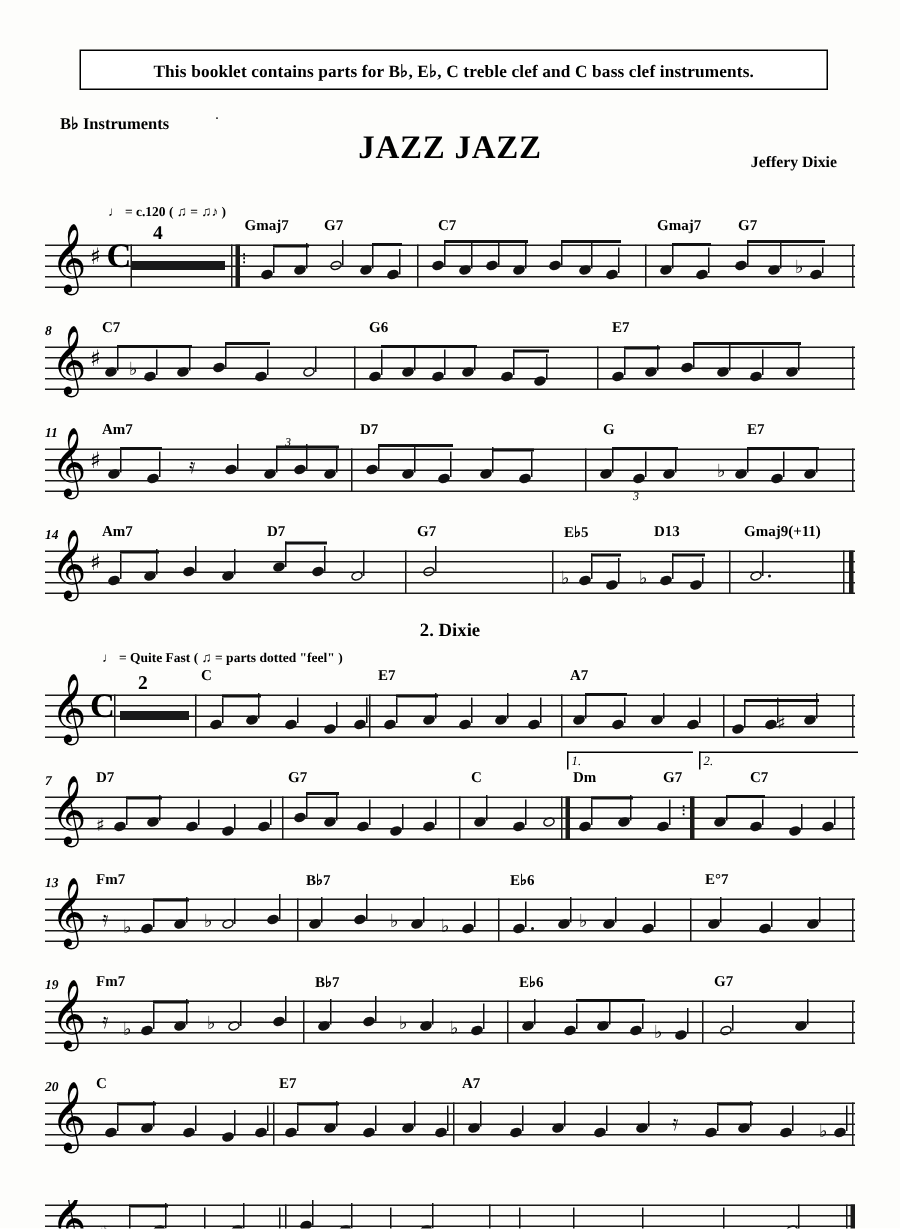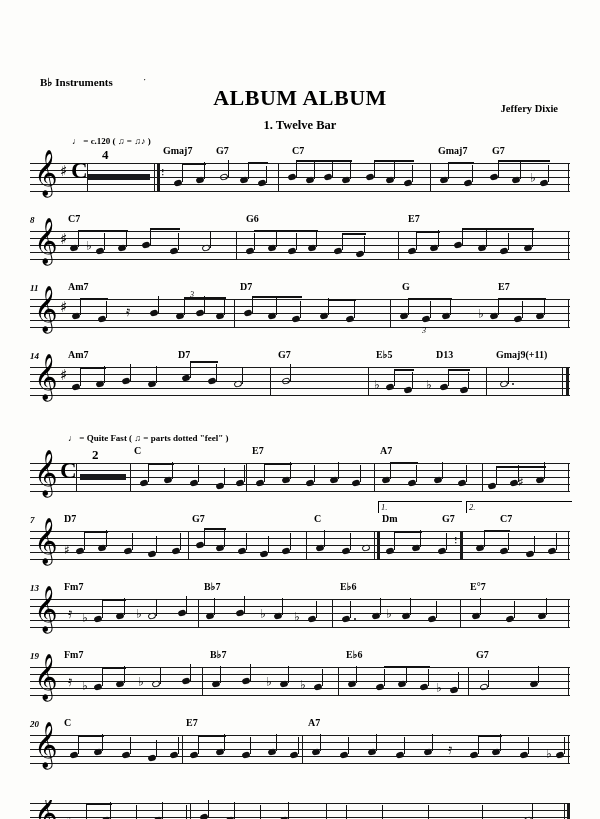--- a/index.html
+++ b/index.html
@@ -236,27 +236,29 @@
     position: absolute;
     font-style: italic;
     font-size: 8px;
   }
 </style>
 </head>
 <body>
 
 <div class="page">
 
+  <div class="banner">
+    <span class="banner-text">This booklet contains parts for B♭, E♭, C treble clef and C bass clef instruments.</span>
+  </div>
 
   <div class="instr-label">B♭ Instruments</div>
   <div class="dot-mark">·</div>
-  <div class="album-title">ALBUM ALBUM</div>
+  <div class="album-title">JAZZ JAZZ</div>
   <div class="composer">Jeffery Dixie</div>
 
-  <div class="piece-title" style="top:118px;">1.  Twelve Bar</div>
 
   <div class="system" style="top:160px;">
     <div class="staff">
       <div class="line"></div>
         <div class="line"></div>
         <div class="line"></div>
         <div class="line"></div>
         <div class="line"></div>
     </div>
     <div class="clef">𝄞</div>
@@ -516,20 +518,21 @@
     <div class="flagbeam" style="left:418px; top:5px; width:22px;"></div>
     <div class="barline" style="left:456px;"></div>
 
     <div class="nh open" style="left:470px; top:17px;"></div>
       <div class="stem" style="left:478px; top:3px;"></div>
     <div class="dotaug" style="left:482px; top:19px;"></div>
     <div class="barline" style="left:532px;"></div>
     <div class="barline thick" style="left:536px;"></div>
   </div>
 
+  <div class="piece-title" style="top:413px;">2.  Dixie</div>
 
   <div class="system" style="top:460px;">
     <div class="staff">
       <div class="line"></div>
         <div class="line"></div>
         <div class="line"></div>
         <div class="line"></div>
         <div class="line"></div>
     </div>
     <div class="clef">𝄞</div>

